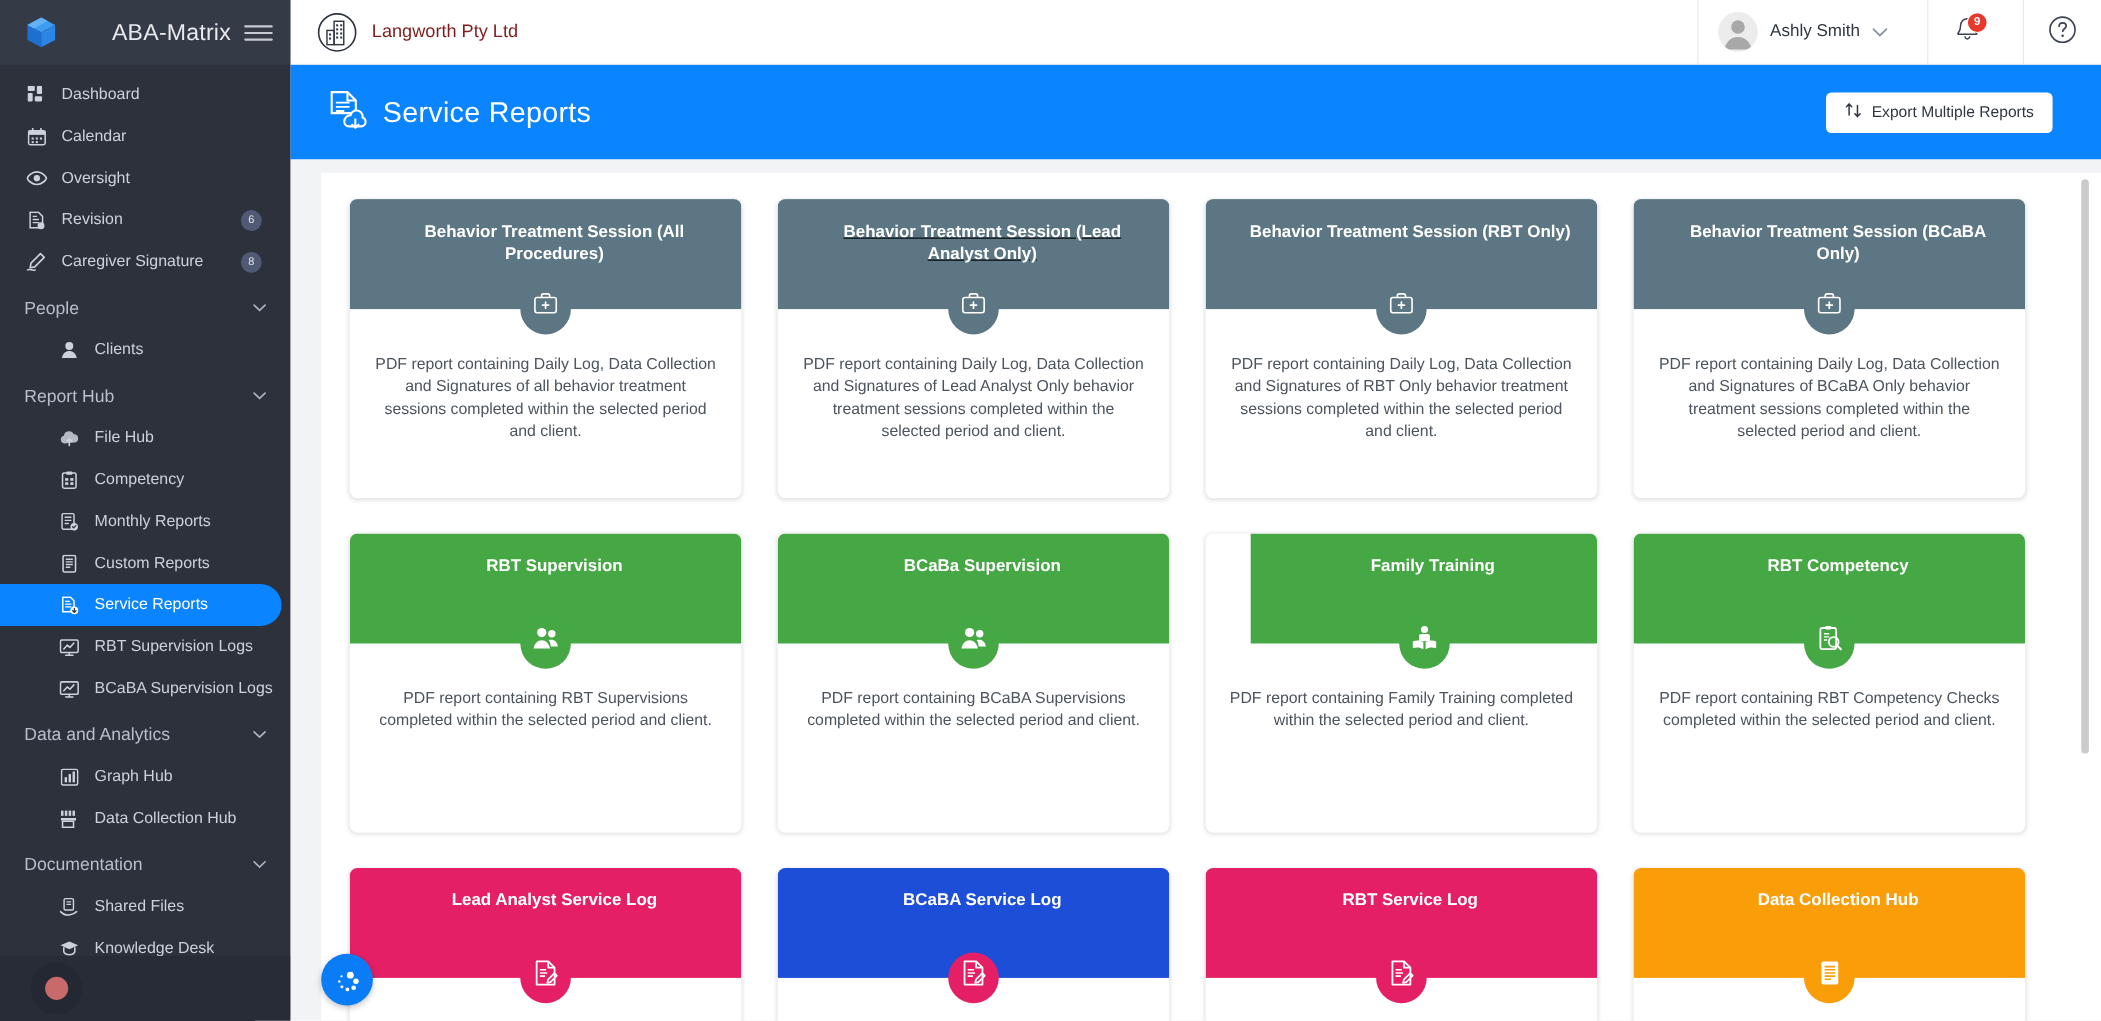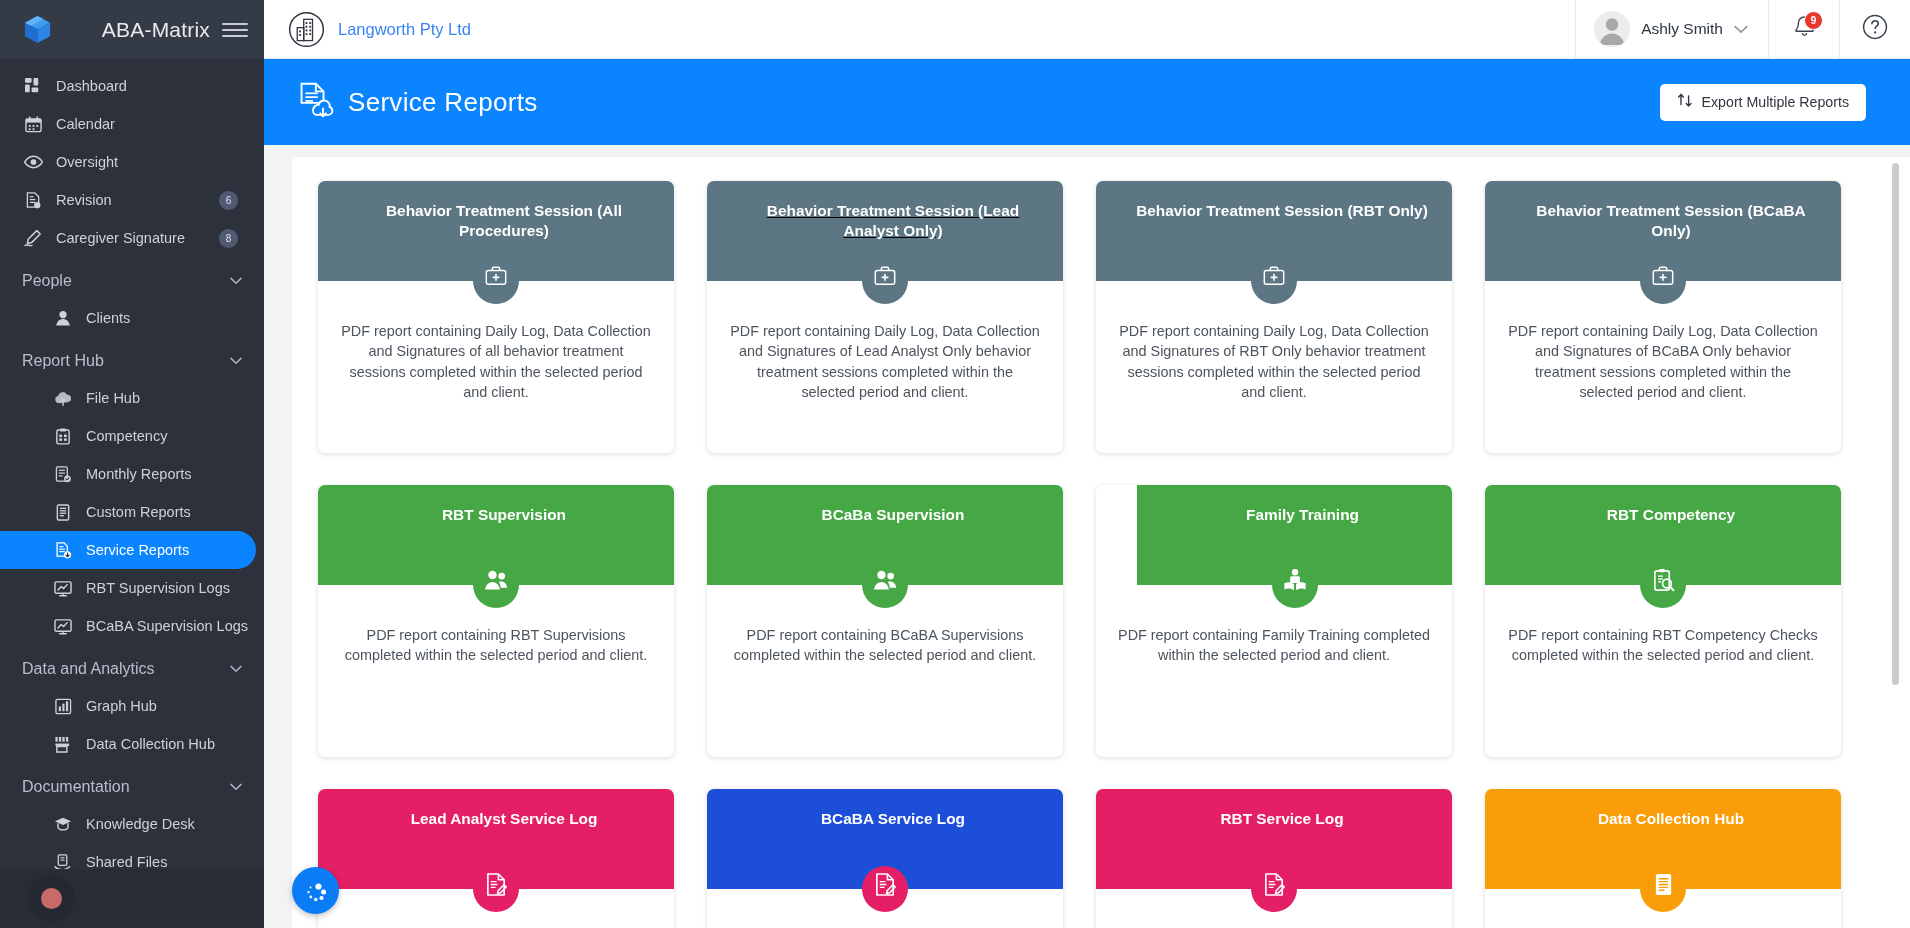--- a/index.html
+++ b/index.html
@@ -97,23 +97,23 @@
     height: 59px; min-height:59px;
     background: #ffffff;
     border-bottom: 1px solid #e6e8ec;
     display: flex; align-items: center;
   }
   .org {
     display: flex; align-items: center; gap: 13px;
     padding-left: 24px; flex: 1;
   }
   .org-logo { width: 37px; height: 37px; flex:0 0 37px; }
-  .org-name { font-size: 16.5px; color: #3b82f6; }
-
-  .topbar-right { display:flex; align-items:center; height: 59px; }
+  .org-name { font-size: 16.5px; color: #7f1d1d; }
+
+  .topbar-right { display:flex; align-items:center; height: 59px; gap: 16px; }
   .user-chip {
     display:flex; align-items:center; gap:11px;
     height: 59px; padding: 0 20px 0 18px;
     border-left: 1px solid #e6e8ec;
     cursor:pointer;
   }
   .avatar { width: 36px; height: 36px; border-radius: 50%; background: #ececec; overflow:hidden; flex:0 0 36px;}
   .user-name { font-size: 15.5px; color: #2f3640; }
   .chev { color: #9aa1ac; font-size: 13px; }
 
@@ -443,37 +443,37 @@
           <span class="ni-label">Data Collection Hub</span>
         </div>
         <div class="nav-group">
           <span class="ng-label">Documentation</span>
           <span class="ng-chev"><svg width="12" height="8" viewBox="0 0 12 8">
               <path d="M1 1.4L6 6.2L11 1.4" fill="none" stroke="#aeb4c0" stroke-width="1.5" stroke-linecap="round"></path>
             </svg></span>
         </div>
         <div class="nav-item sub">
           <span class="ni-icon">
-            <svg width="18" height="16" viewBox="0 0 19 16">
-              <path d="M9.5 1.5L18 5.2 9.5 9 1 5.2z" fill="#cdd2da"></path>
-              <path d="M4.2 7.2v4c0 1.6 2.4 3 5.3 3s5.3-1.4 5.3-3v-4" fill="none" stroke="#cdd2da" stroke-width="1.5"></path>
-            </svg>
-          </span>
-          <span class="ni-label">Knowledge Desk</span>
-        </div>
-        <div class="nav-item sub">
-          <span class="ni-icon">
             <svg width="18" height="17" viewBox="0 0 19 18">
               <rect x="4.5" y="1" width="9" height="11" rx="1.3" fill="none" stroke="#cdd2da" stroke-width="1.4"></rect>
               <line x1="6.8" y1="4" x2="11.2" y2="4" stroke="#cdd2da" stroke-width="1.2"></line>
               <line x1="6.8" y1="6.5" x2="11.2" y2="6.5" stroke="#cdd2da" stroke-width="1.2"></line>
               <path d="M1 13.5c2.4 2.6 6 3.6 9.3 3.1 2.4-.4 4.6-1.6 6.2-3.1" fill="none" stroke="#cdd2da" stroke-width="1.5" stroke-linecap="round"></path>
             </svg>
           </span>
           <span class="ni-label">Shared Files</span>
+        </div>
+        <div class="nav-item sub">
+          <span class="ni-icon">
+            <svg width="18" height="16" viewBox="0 0 19 16">
+              <path d="M9.5 1.5L18 5.2 9.5 9 1 5.2z" fill="#cdd2da"></path>
+              <path d="M4.2 7.2v4c0 1.6 2.4 3 5.3 3s5.3-1.4 5.3-3v-4" fill="none" stroke="#cdd2da" stroke-width="1.5"></path>
+            </svg>
+          </span>
+          <span class="ni-label">Knowledge Desk</span>
         </div>
       </nav>
 
     <div class="sidebar-footer">
       <div class="rec-btn">
         <div class="rec-dot"></div>
       </div>
     </div>
   </aside>
 

